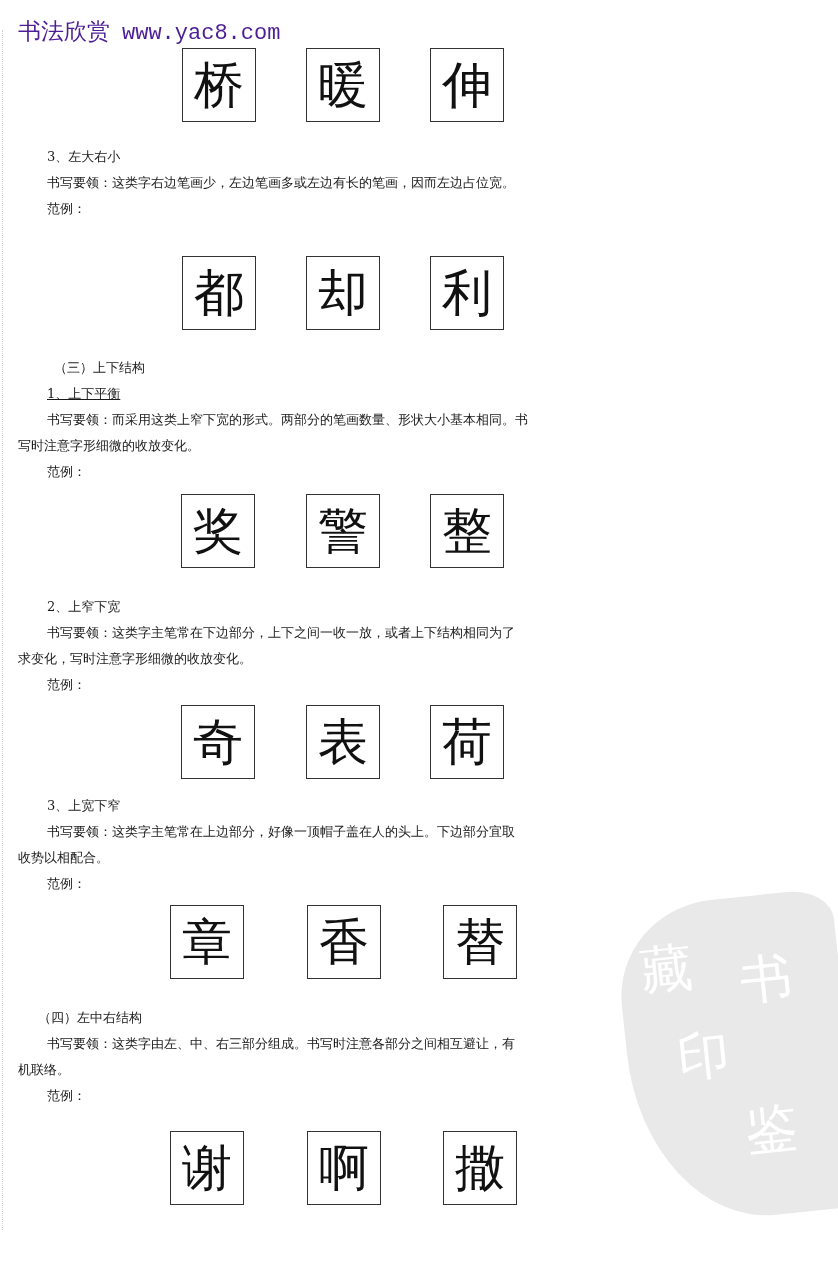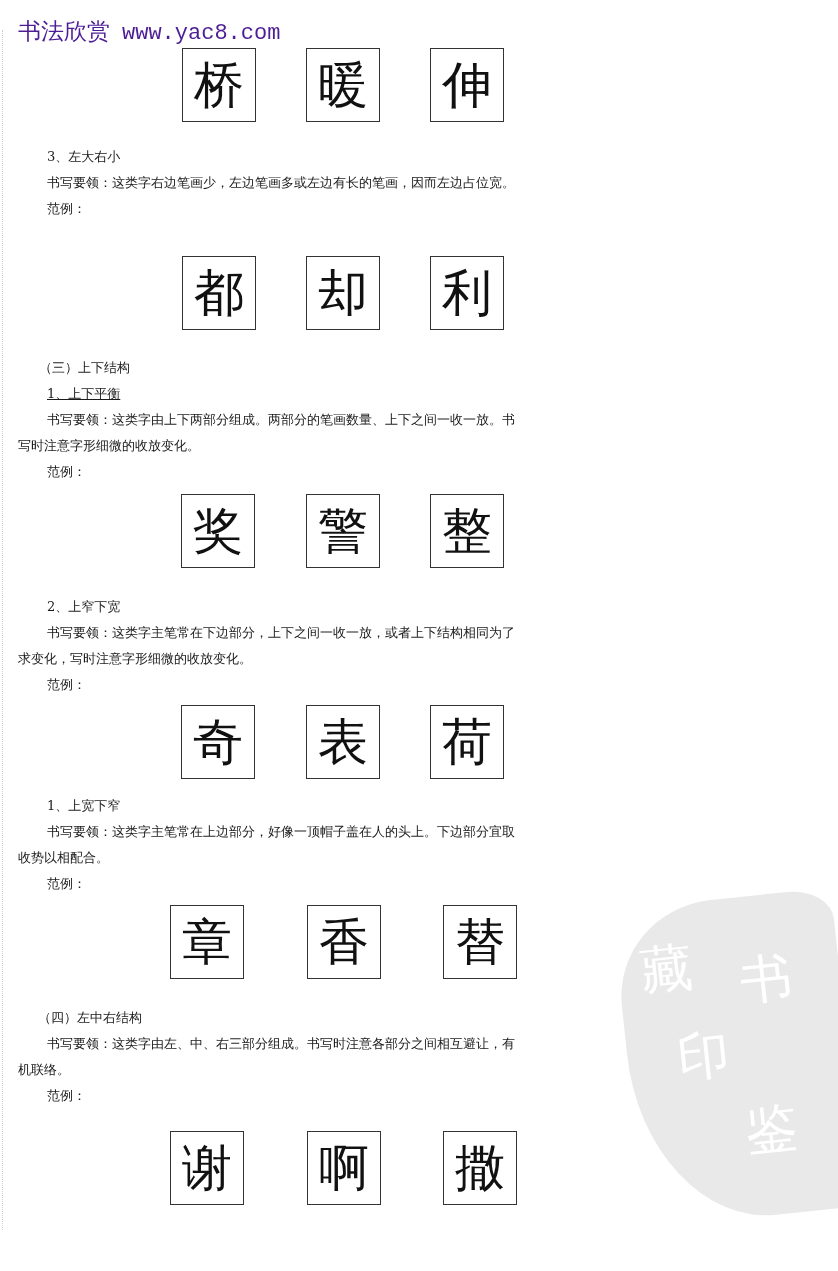--- a/index.html
+++ b/index.html
@@ -38,38 +38,38 @@
 <div class="box" style="left:306px;top:48px;">暖</div>
 <div class="box" style="left:430px;top:48px;">伸</div>
 
 <div class="line" style="left:47px;top:148px;">3、左大右小</div>
 <div class="line" style="left:47px;top:174px;">书写要领：这类字右边笔画少，左边笔画多或左边有长的笔画，因而左边占位宽。</div>
 <div class="line" style="left:47px;top:200px;">范例：</div>
 <div class="box" style="left:182px;top:256px;">都</div>
 <div class="box" style="left:306px;top:256px;">却</div>
 <div class="box" style="left:430px;top:256px;">利</div>
 
-<div class="line" style="left:39px;top:359px;">（三）上下结构</div>
+<div class="line" style="left:54px;top:359px;">（三）上下结构</div>
 <div class="line" style="left:47px;top:385px;text-decoration:underline;">1、上下平衡</div>
-<div class="line" style="left:47px;top:411px;">书写要领：这类字由上下两部分组成。两部分的笔画数量、上下之间一收一放。书</div>
+<div class="line" style="left:47px;top:411px;">书写要领：而采用这类上窄下宽的形式。两部分的笔画数量、形状大小基本相同。书</div>
 <div class="line" style="left:18px;top:437px;">写时注意字形细微的收放变化。</div>
 <div class="line" style="left:47px;top:463px;">范例：</div>
 <div class="box" style="left:181px;top:494px;">奖</div>
 <div class="box" style="left:306px;top:494px;">警</div>
 <div class="box" style="left:430px;top:494px;">整</div>
 
 <div class="line" style="left:47px;top:598px;text-align:right;">2、上窄下宽</div>
 <div class="line" style="left:47px;top:624px;">书写要领：这类字主笔常在下边部分，上下之间一收一放，或者上下结构相同为了</div>
 <div class="line" style="left:18px;top:650px;">求变化，写时注意字形细微的收放变化。</div>
 <div class="line" style="left:47px;top:676px;">范例：</div>
 <div class="box" style="left:181px;top:705px;">奇</div>
 <div class="box" style="left:306px;top:705px;">表</div>
 <div class="box" style="left:430px;top:705px;">荷</div>
 
-<div class="line" style="left:47px;top:797px;">1、上宽下窄</div>
+<div class="line" style="left:47px;top:797px;">3、上宽下窄</div>
 <div class="line" style="left:47px;top:823px;">书写要领：这类字主笔常在上边部分，好像一顶帽子盖在人的头上。下边部分宜取</div>
 <div class="line" style="left:18px;top:849px;">收势以相配合。</div>
 <div class="line" style="left:47px;top:875px;">范例：</div>
 <div class="box" style="left:170px;top:905px;">章</div>
 <div class="box" style="left:307px;top:905px;">香</div>
 <div class="box" style="left:443px;top:905px;">替</div>
 
 <div class="line" style="left:38px;top:1009px;">（四）左中右结构</div>
 <div class="line" style="left:47px;top:1035px;">书写要领：这类字由左、中、右三部分组成。书写时注意各部分之间相互避让，有</div>
 <div class="line" style="left:18px;top:1061px;">机联络。</div>

